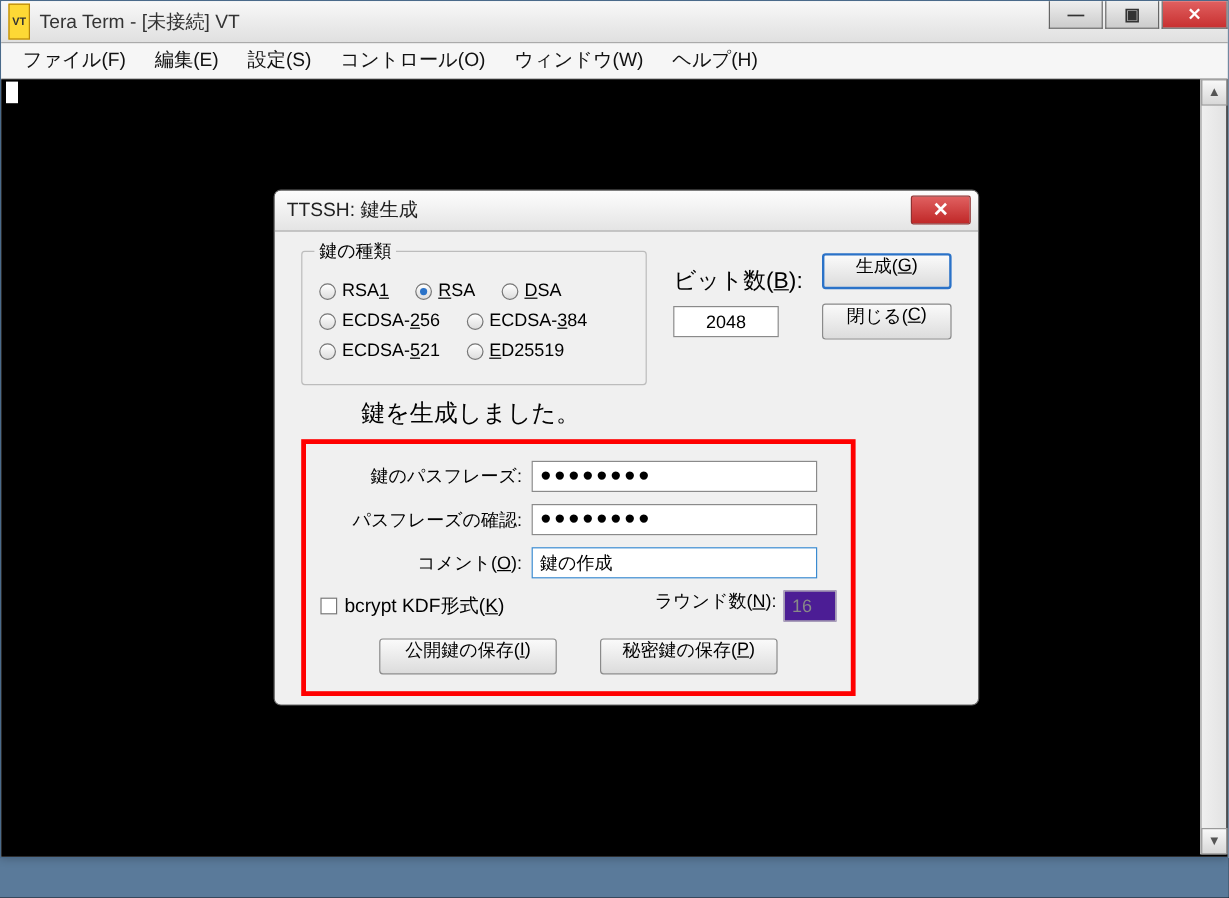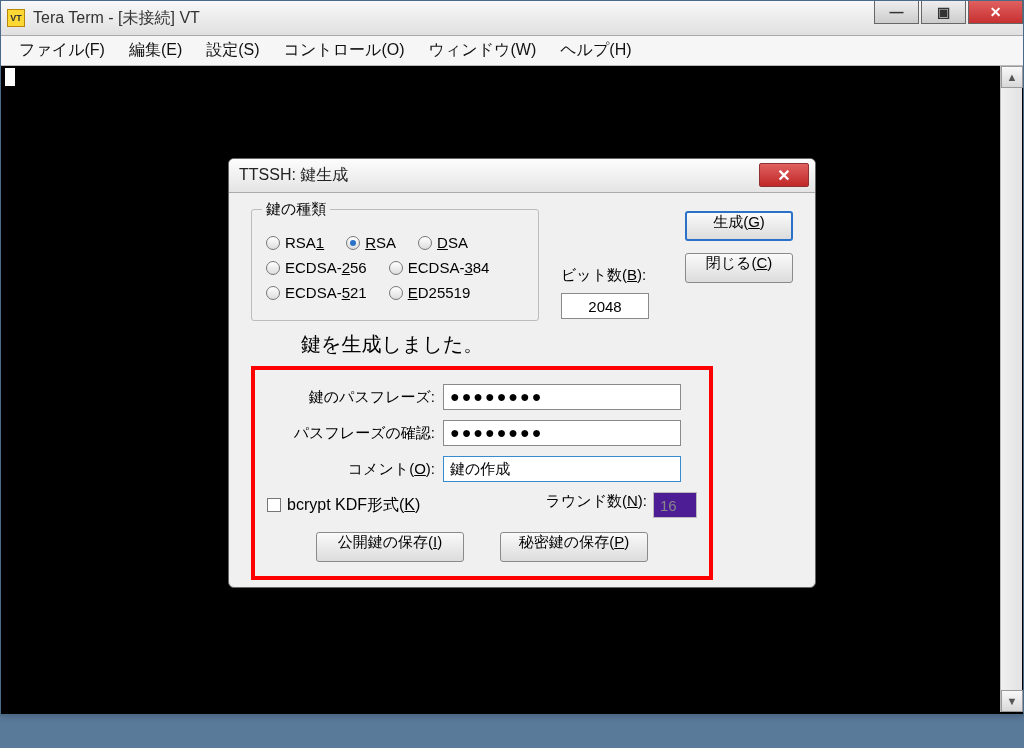--- a/index.html
+++ b/index.html
@@ -23,21 +23,21 @@
     .titlebar {
       height: 35px;
       background: linear-gradient(to bottom, #f8f8f8, #e0e0e0);
       display: flex;
       align-items: center;
       padding: 0 6px;
       border-bottom: 1px solid #aaa;
       position: relative;
     }
     .app-icon {
-      width: 18px; height: 18px;
+      width: 18px; height: 30px;
       background: #fdd835;
       border: 1px solid #b8860b;
       display: flex;
       align-items: center;
       justify-content: center;
       font-size: 9px;
       font-weight: bold;
       color: #333;
       margin-right: 8px;
     }
@@ -236,21 +236,21 @@
       align-self: flex-end;
       margin-top: 12px;
     }
     .bits-row {
       position: absolute;
       top: 28px;
       left: 332px;
       display: flex;
       flex-direction: column;
     }
-    .bits-label { font-size: 15px; margin-bottom: 8px; margin-top: 45px; }
+    .bits-label { font-size: 19px; margin-bottom: 8px; }
     .text-input {
       height: 26px;
       border: 1px solid #8a8a8a;
       background: #fff;
       padding: 0 6px;
       font-size: 15px;
     }
     .bits-input { width: 88px; text-align: center; }
     .status-text {
       margin-top: 10px;

